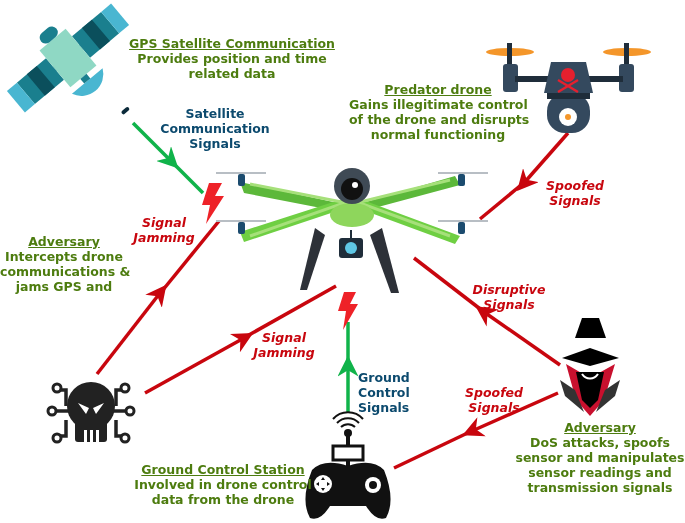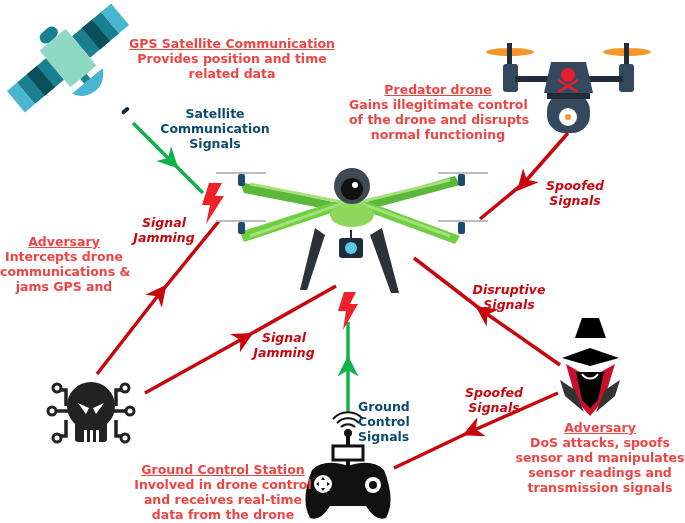--- a/index.html
+++ b/index.html
@@ -1,20 +1,20 @@
 <!DOCTYPE html>
 <html><head>
 <meta charset="utf-8">
 <style>
   html, body { margin:0; padding:0; background:#ffffff; }
   body { width:685px; height:523px; position:relative; overflow:hidden;
          font-family:"DejaVu Sans", sans-serif; }
   #scene { position:absolute; left:0; top:0; width:685px; height:523px; }
   .lbl { position:absolute; text-align:center; font-weight:bold; font-size:12.5px; line-height:15px; white-space:nowrap; }
-  .blue { color:#ef4444; }
+  .blue { color:#4d7c0f; }
   .red { color:#c8060e;font-style:italic; }
   .green { color:#0c4a6e; }
   .title { text-decoration:underline; }
 </style>
 </head>
 <body>
 
 <svg id="scene" viewBox="0 0 685 523">
   <defs>
     <marker id="arrRed" viewBox="0 0 10 10" refX="5" refY="5" markerWidth="6" markerHeight="6" orient="auto">
@@ -197,21 +197,20 @@
   <div class="title">Adversary</div>
   <div>DoS attacks, spoofs</div>
   <div>sensor and manipulates</div>
   <div>sensor readings and</div>
   <div>transmission signals</div>
 </div>
 
 <div class="lbl blue" style="left:130px; top:462px; width:186px;">
   <div class="title">Ground Control Station</div>
   <div>Involved in drone control</div>
-  <div>and receives real-time</div>
   <div>data from the drone</div>
 </div>
 
 <div class="lbl green" style="left:160px; top:106px; width:110px;">
   <div>Satellite</div>
   <div>Communication</div>
   <div>Signals</div>
 </div>
 
 <div class="lbl red" style="left:126px; top:215px; width:76px;">
@@ -232,17 +231,17 @@
 <div class="lbl red" style="left:464px; top:282px; width:90px;">
   <div>Disruptive</div>
   <div>Signals</div>
 </div>
 
 <div class="lbl red" style="left:456px; top:385px; width:76px;">
   <div>Spoofed</div>
   <div>Signals</div>
 </div>
 
-<div class="lbl green" style="left:358px; top:370px; width:56px; text-align:left;margin-top:29px;">
+<div class="lbl green" style="left:358px; top:370px; width:56px; text-align:left;">
   <div>Ground</div>
   <div>Control</div>
   <div>Signals</div>
 </div>
 
 </body></html>

